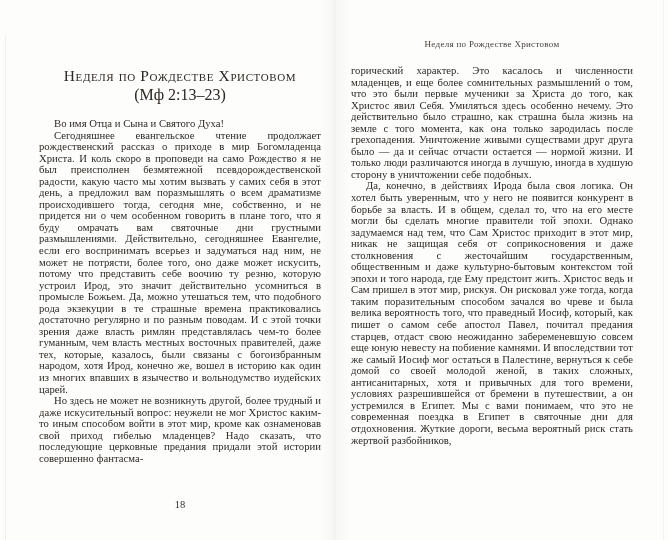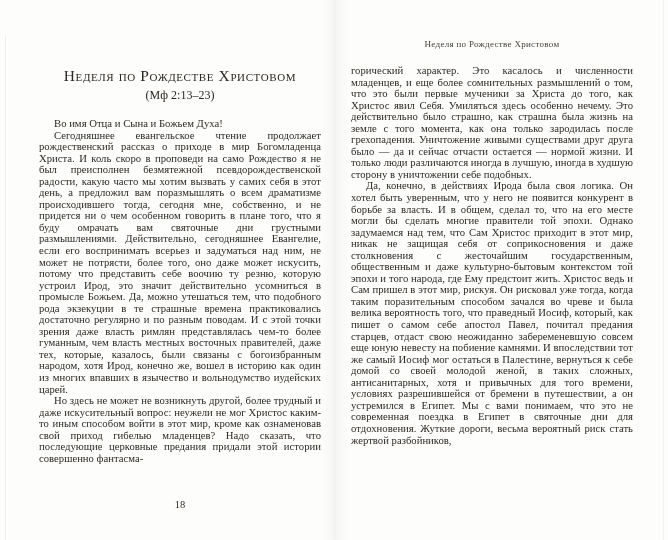--- a/index.html
+++ b/index.html
@@ -55,21 +55,21 @@
     font-variant: small-caps;
     font-size: 15.5px;
     line-height: 18px;
     letter-spacing: 0.6px;
     font-weight: normal;
     color: #2b2722;
   }
   .chapter-subtitle {
     margin: 3px 0 16px 0;
     text-align: center;
-    font-size: 12px;
+    font-size: 16px;
     line-height: 14px;
     color: #2b2722;
   }
   .running-head {
     margin: 22px 0 15px 0;
     text-align: center;
     font-size: 9px;
     line-height: 11px;
     letter-spacing: 0.3px;
     color: #45403a;
@@ -103,21 +103,21 @@
 <div class="spread">
 
   <div class="edge-line-left"></div>
   <div class="edge-line-right"></div>
   <div class="spine-shadow"></div>
 
   <div class="page-col left">
     <h1 class="chapter-title">Неделя по Рождестве Христовом</h1>
     <div class="chapter-subtitle">(Мф 2:13–23)</div>
     <div class="body-text">
-        <p>Во имя Отца и Сына и Божьем Духа!</p>
+        <p>Во имя Отца и Сына и Святого Духа!</p>
         <p>Сегодняшнее евангельское чтение продолжает рождественский рассказ о приходе в мир Богомладенца Христа. И коль скоро в проповеди на само Рождество я не был преисполнен безмятежной псевдорождественской радости, какую часто мы хотим вызвать у самих себя в этот день, а предложил вам поразмышлять о всем драматизме происходившего тогда, сегодня мне, собственно, и не придется ни о чем особенном говорить в плане того, что я буду омрачать вам святочные дни грустными размышлениями. Действительно, сегодняшнее Евангелие, если его воспринимать всерьез и задуматься над ним, не может не потрясти, более того, оно даже может искусить, потому что представить себе воочию ту резню, которую устроил Ирод, это значит действительно усомниться в промысле Божьем. Да, можно утешаться тем, что подобного рода экзекуции в те страшные времена практиковались достаточно регулярно и по разным поводам. И с этой точки зрения даже власть римлян представлялась чем-то более гуманным, чем власть местных восточных правителей, даже тех, которые, казалось, были связаны с богоизбранным народом, хотя Ирод, конечно же, вошел в историю как один из многих впавших в язычество и вольнодумство иудейских царей.</p>
         <p>Но здесь не может не возникнуть другой, более трудный и даже искусительный вопрос: неужели не мог Христос каким-то иным способом войти в этот мир, кроме как ознаменовав свой приход гибелью младенцев? Надо сказать, что последующие церковные предания придали этой истории совершенно фантасма-</p>
       </div>
     <div class="page-num">18</div>
   </div>
 
   <div class="page-col right">
     <div class="running-head">Неделя по Рождестве Христовом</div>
     <div class="body-text">
         <p class="no-indent">горический характер. Это касалось и численности младенцев, и еще более сомнительных размышлений о том, что это были первые мученики за Христа до того, как Христос явил Себя. Умиляться здесь особенно нечему. Это действительно было страшно, как страшна была жизнь на земле с того момента, как она только зародилась после грехопадения. Уничтожение живыми существами друг друга было — да и сейчас отчасти остается — нормой жизни. И только люди различаются иногда в лучшую, иногда в худшую сторону в уничтожении себе подобных.</p>

